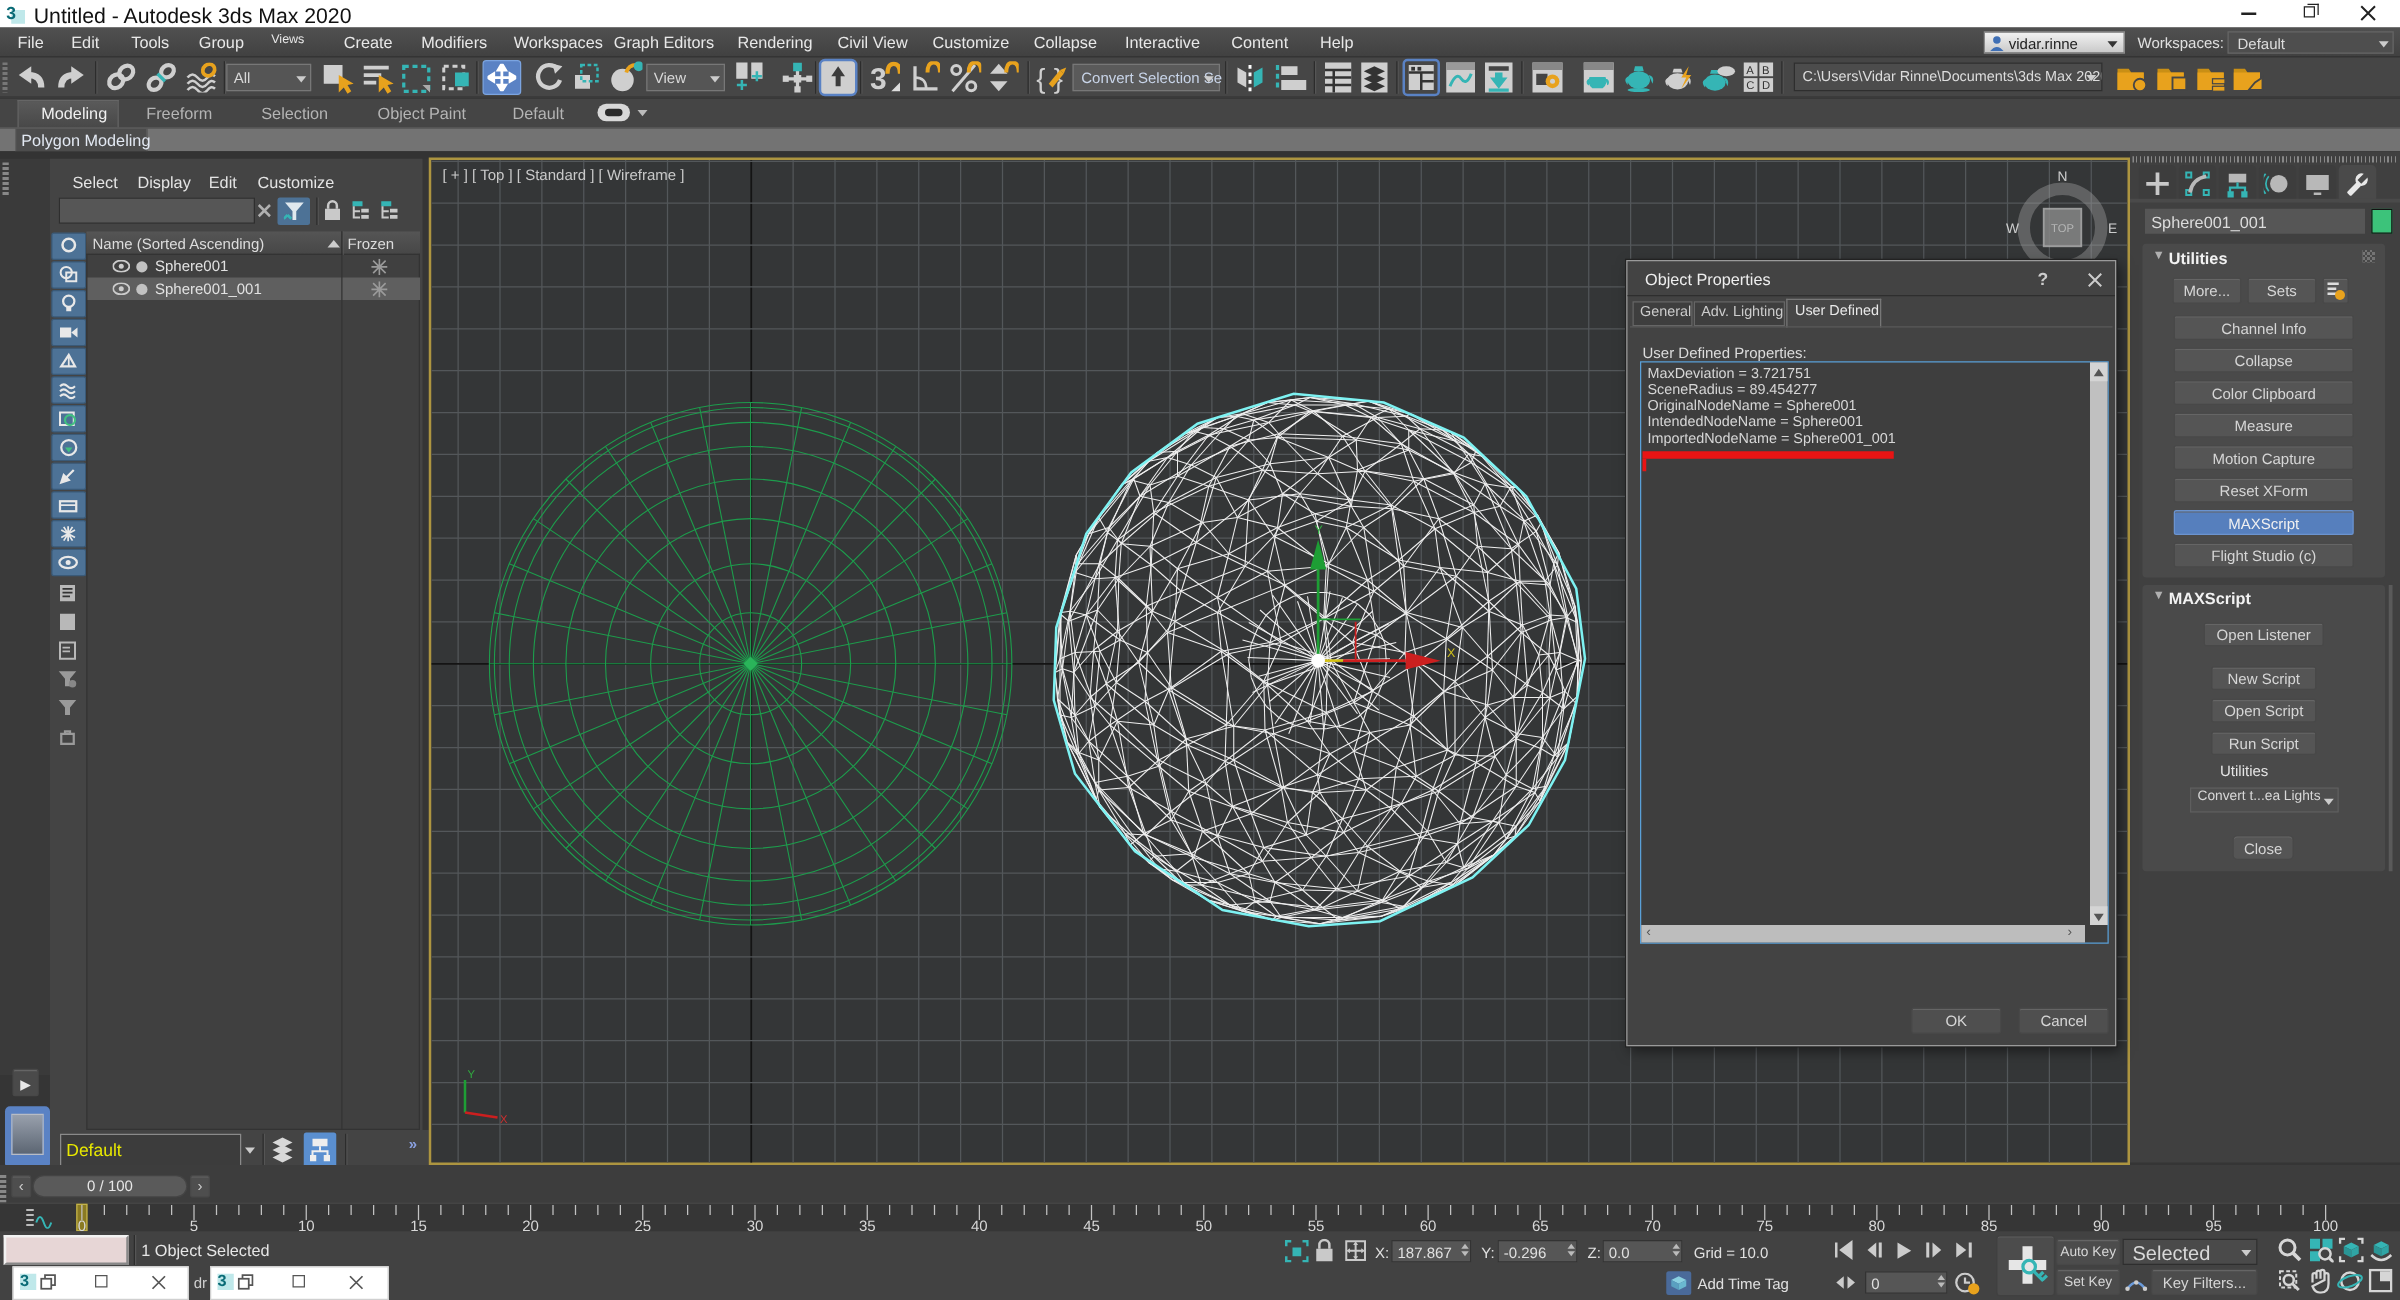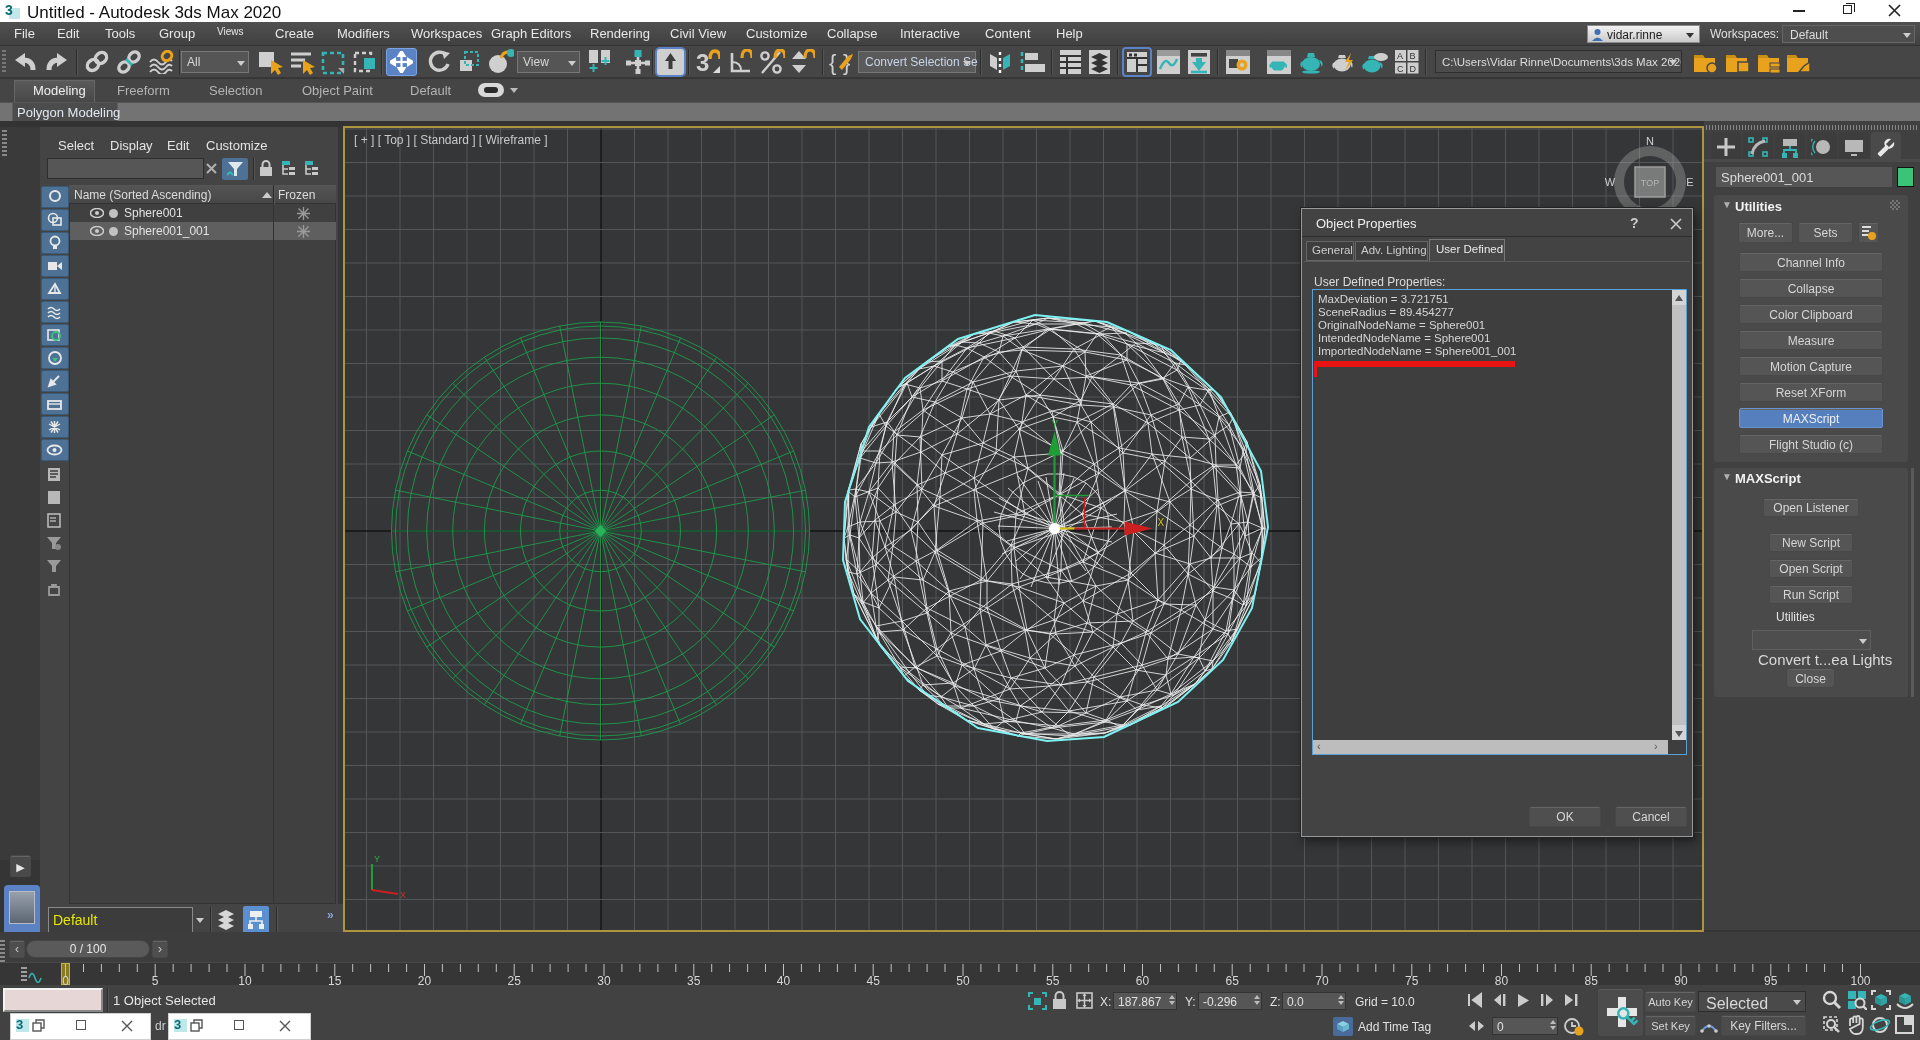--- a/index.html
+++ b/index.html
@@ -1683,21 +1683,21 @@
       <path d="M16 3 a5 5 0 1 0 3 3 L14 11 L11 8 Z" fill="#e8e8e8"></path>
       <rect x="6" y="9" width="4.5" height="12" rx="1" transform="rotate(45 8 15)" fill="#e8e8e8"></rect>
     </svg><div class="abs" style="left:1704px;top:159px;width:216px;height:3px;background:#4a4a4a"></div><div class="abs" style="left:1716px;top:167px;width:176px;height:20px;background:#565656"></div><div class="txt" style="left:1721px;top:170px;color:#dcdcdc;font-size:13px">Sphere001_001</div><div class="abs" style="left:1897px;top:167px;width:17px;height:20px;background:#3cc37a;border:1px solid #111"></div><div class="abs" style="left:1714px;top:195px;width:194px;height:267px;background:#4a4a4a;border-radius:3px"></div><div class="txt" style="left:1722px;top:199px;color:#b0b0b0;font-size:10px">▼</div><div class="txt" style="left:1735px;top:199px;color:#f2f2f2;font-size:13px;font-weight:bold">Utilities</div><div class="abs" style="left:1890px;top:200px;width:10px;height:10px;background:repeating-linear-gradient(90deg,#888 0 2px,transparent 2px 4px),repeating-linear-gradient(#888 0 2px,transparent 2px 4px);background-blend-mode:multiply;opacity:.7"></div><div class="btn" style="left:1738px;top:222px;width:55px;height:21px;line-height:21px">More...</div><div class="btn" style="left:1798px;top:222px;width:55px;height:21px;line-height:21px">Sets</div><div class="btn" style="left:1858px;top:222px;width:21px;height:21px"></div><svg class="ico" style="left:1861px;top:225px" width="16" height="16">
       <g stroke="#ddd" stroke-width="2">
         <line x1="1" y1="2" x2="10" y2="2"></line>
         <line x1="1" y1="6" x2="8" y2="6"></line>
         <line x1="1" y1="10" x2="10" y2="10"></line>
       </g>
       <circle cx="11" cy="11" r="4" fill="#e8a21d"></circle>
     </svg><div class="btn" style="left:1739px;top:252px;width:144px;height:20px;line-height:20px;">Channel Info</div><div class="btn" style="left:1739px;top:278px;width:144px;height:20px;line-height:20px;">Collapse</div><div class="btn" style="left:1739px;top:304px;width:144px;height:20px;line-height:20px;">Color Clipboard</div><div class="btn" style="left:1739px;top:330px;width:144px;height:20px;line-height:20px;">Measure</div><div class="btn" style="left:1739px;top:356px;width:144px;height:20px;line-height:20px;">Motion Capture</div><div class="btn" style="left:1739px;top:382px;width:144px;height:20px;line-height:20px;">Reset XForm</div><div class="btn" style="left:1739px;top:408px;width:144px;height:20px;line-height:20px;background:#567fbd;border:1px solid #6b93cf;color:#f0f0f0">MAXScript</div><div class="btn" style="left:1739px;top:434px;width:144px;height:20px;line-height:20px;">Flight Studio (c)</div><div class="abs" style="left:1714px;top:468px;width:194px;height:229px;background:#4a4a4a;border-radius:3px"></div><div class="txt" style="left:1722px;top:471px;color:#b0b0b0;font-size:10px">▼</div><div class="txt" style="left:1735px;top:471px;color:#f2f2f2;font-size:13px;font-weight:bold">MAXScript</div><div class="btn" style="left:1763px;top:498px;width:96px;height:19px;line-height:19px">Open Listener</div><div class="btn" style="left:1769px;top:533px;width:84px;height:19px;line-height:19px">New Script</div><div class="btn" style="left:1769px;top:559px;width:84px;height:19px;line-height:19px">Open Script</div><div class="btn" style="left:1769px;top:585px;width:84px;height:19px;line-height:19px">Run Script</div><div class="txt" style="left:1776px;top:610px;color:#e4e4e4;font-size:12px">Utilities</div><div class="field" style="left:1752px;top:630px;width:119px;height:20px;background:#4e4e4e;border:1px solid #5e5e5e">
-      <div class="txt" style="left:5px;top:20px;font-size:15px">Convert t...ea Lights</div>
+      <div class="txt" style="left:5px;top:0;font-size:11px">Convert t...ea Lights</div>
       <div class="ddarrow" style="left:106px;top:8px"></div>
     </div><div class="btn" style="left:1786px;top:668px;width:49px;height:20px;line-height:20px;border-radius:4px">Close</div><div class="abs" style="left:1911px;top:468px;width:3px;height:229px;background:#5a5a5a"></div><div class="abs" style="left:1301px;top:208px;width:392px;height:629px;background:#434343;border:1px solid #9a9a9a;box-shadow:0 0 0 1px #222,3px 4px 10px rgba(0,0,0,.5)">
       <div class="txt" style="left:14px;top:7px;color:#eee;font-size:13px">Object Properties</div>
       <div class="txt" style="left:328px;top:6px;color:#ccc;font-size:14px;font-weight:bold">?</div>
       <svg class="ico" style="left:368px;top:9px" width="12" height="12">
         <path d="M1 1 L11 11 M11 1 L1 11" stroke="#ccc" stroke-width="1.6"></path>
       </svg>
       <div class="abs" style="left:0;top:27px;width:390px;height:1px;background:#2e2e2e"></div>
       <div class="abs" style="left:4px;top:32px;width:48px;height:20px;background:#3e3e3e;border:1px solid #666"></div>
       <div class="txt" style="left:10px;top:35px;color:#ccc;font-size:11.5px">General</div>

